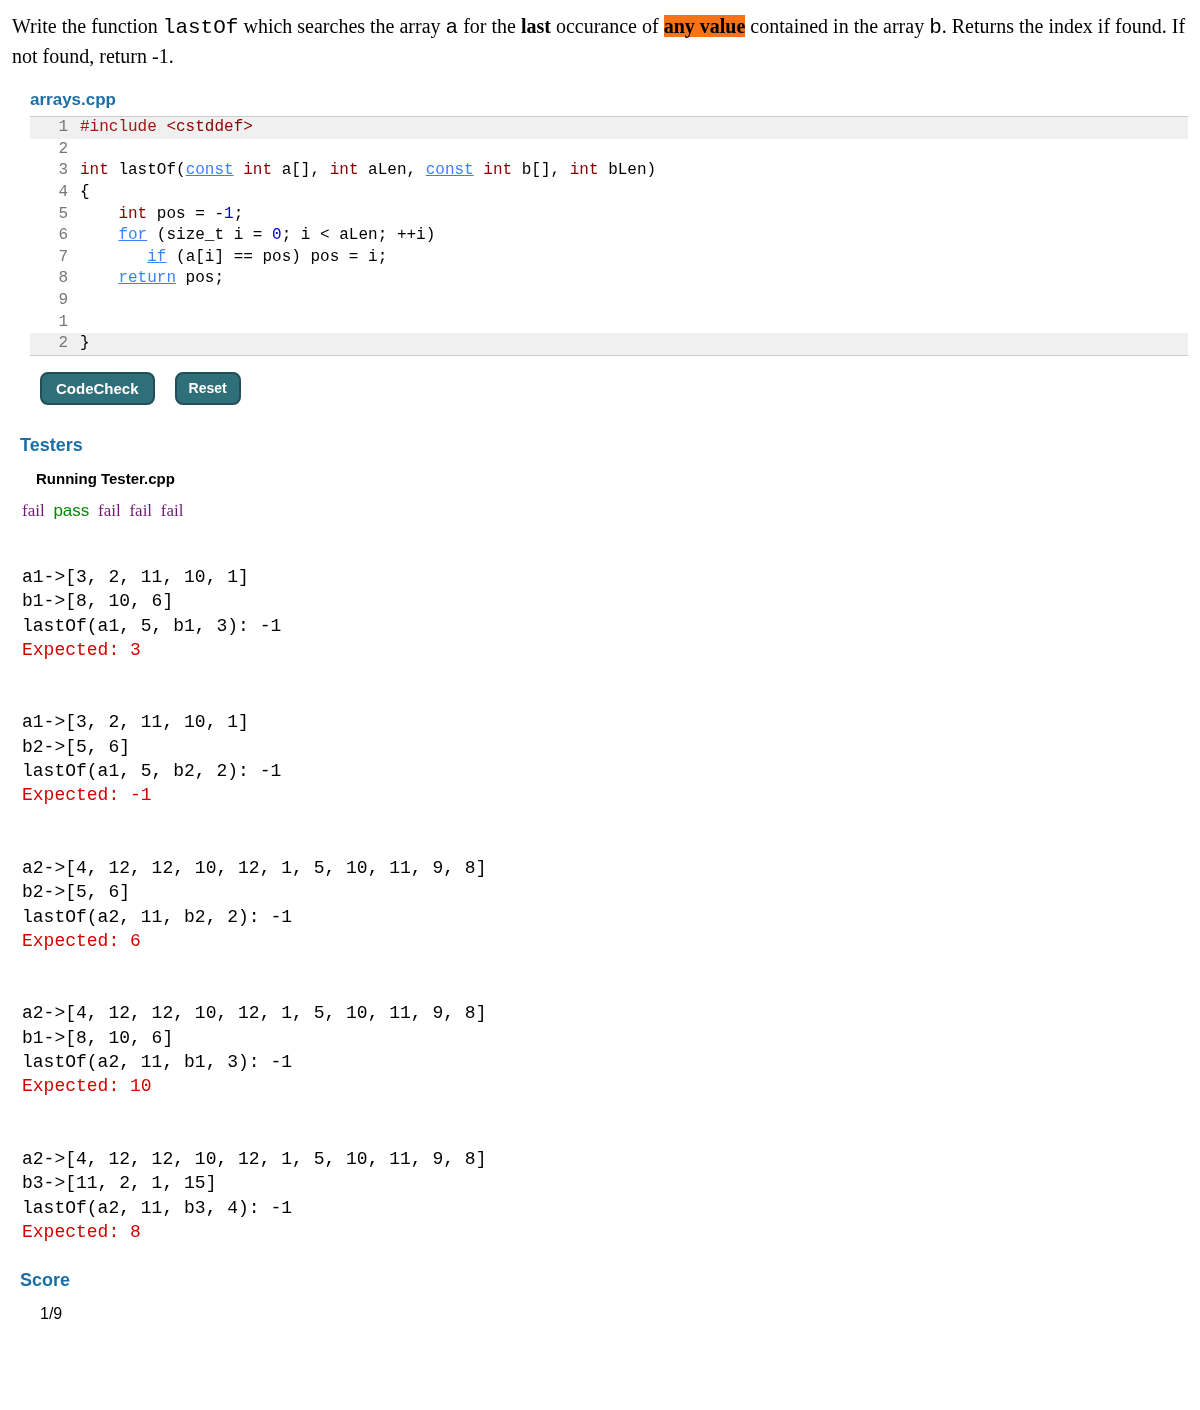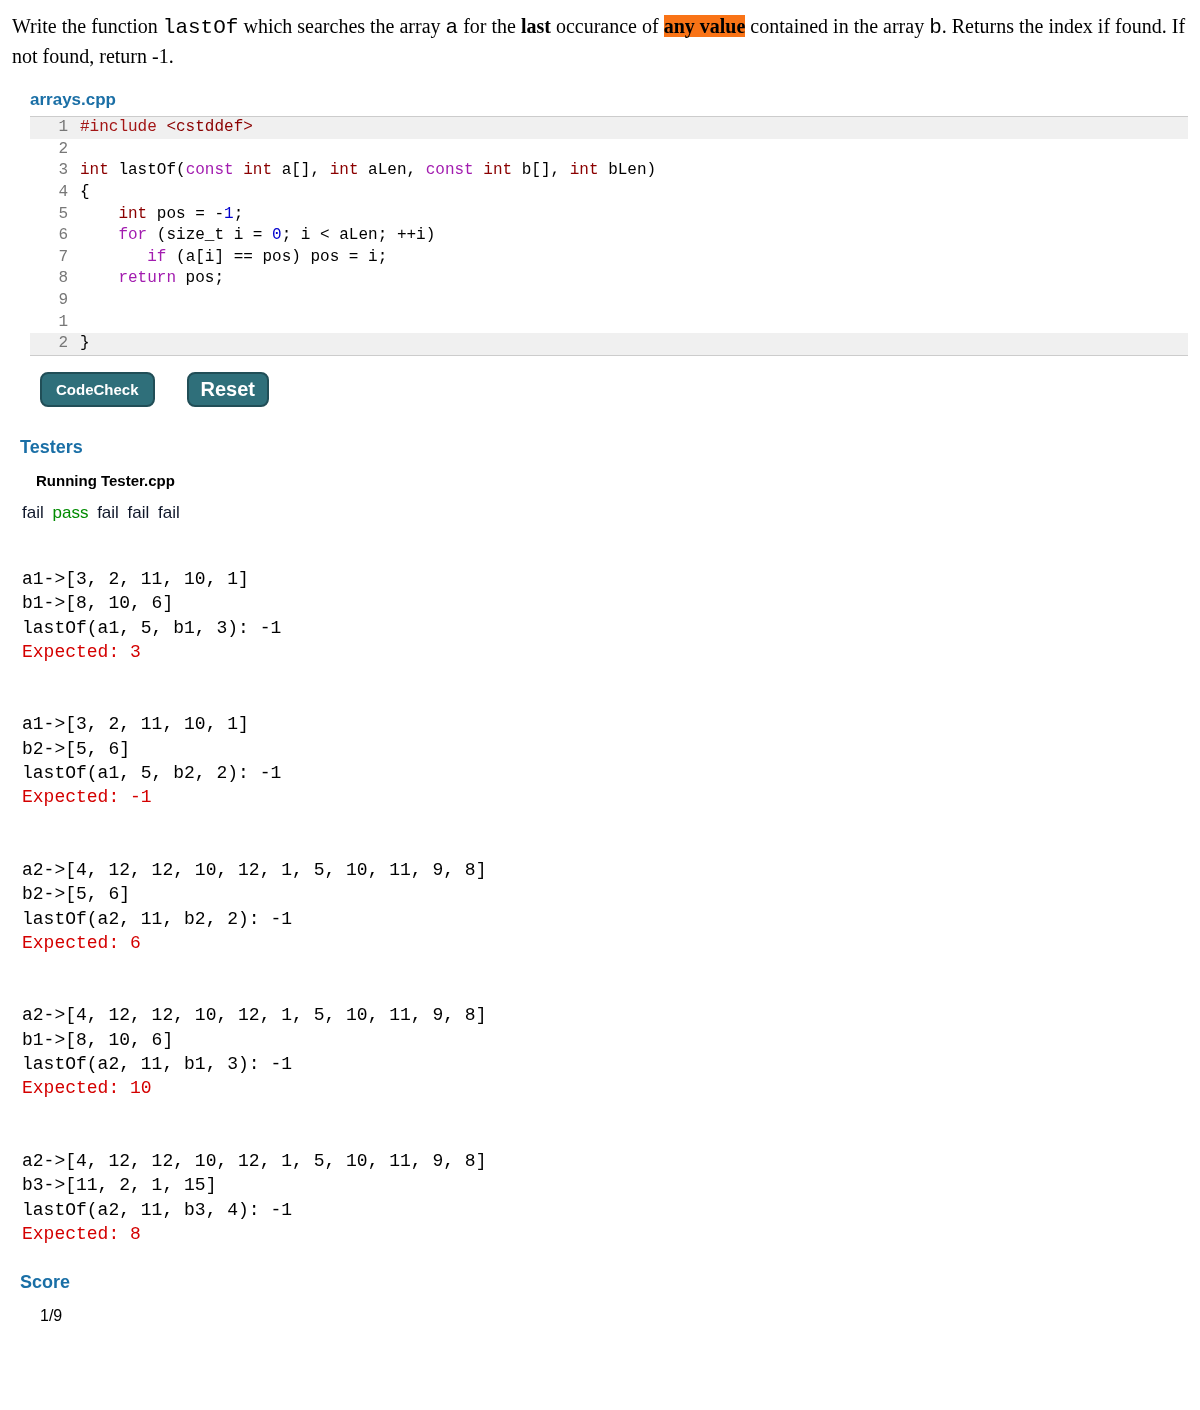--- a/index.html
+++ b/index.html
@@ -50,40 +50,40 @@
   .code-text {
     white-space: pre;
     flex: 1;
     padding-left: 2px;
   }
   .row-shade { background: #f0f0f0; }
   .row-plain { background: #fff; }
   .tok-macro { color: #a31515; }
   .tok-incpath { color: #8b0000; }
   .tok-type { color: #8b0000; }
-  .tok-kw { color: #a21caf; }
+  .tok-kw { color: #3b82f6; text-decoration: underline; }
   .tok-num { color: #0000cd; }
 
   .buttons {
     margin: 14px 0 28px 28px;
     display: flex;
-    gap: 32px;
+    gap: 20px;
   }
   .btn {
     background: #2f6f7a;
     color: #fff;
     border: 2px solid #214e57;
     border-radius: 8px;
     font-family: Arial, Helvetica, sans-serif;
     font-weight: bold;
     font-size: 15px;
     cursor: pointer;
   }
   .btn-codecheck { padding: 6px 14px; }
-  .btn-reset { padding: 4px 12px; font-size: 20px; }
+  .btn-reset { padding: 4px 12px; font-size: 14px; }
 
   .section-heading {
     color: #1a6fa6;
     font-family: Arial, Helvetica, sans-serif;
     font-weight: bold;
     font-size: 18px;
     margin: 10px 0 10px 8px;
   }
   .sub-heading {
     font-family: Arial, Helvetica, sans-serif;
@@ -91,21 +91,21 @@
     font-size: 15px;
     margin: 8px 0 10px 24px;
     color: #000;
   }
   .results {
     margin: 4px 0 18px 10px;
     font-family: Arial, Helvetica, sans-serif;
     font-size: 17px;
   }
   .results span { margin-right: 4px; }
-  .fail { color: #0f172a; }
+  .fail { color: #701a75; font-family: Liberation Serif, serif; }
   .pass { color: #008b00; }
   .test-output {
     font-family: Consolas, 'Courier New', monospace;
     font-size: 18px;
     line-height: 1.35;
     margin: 0 0 24px 10px;
     white-space: pre;
   }
   .expected { color: #d40000; }
   .score-val {

